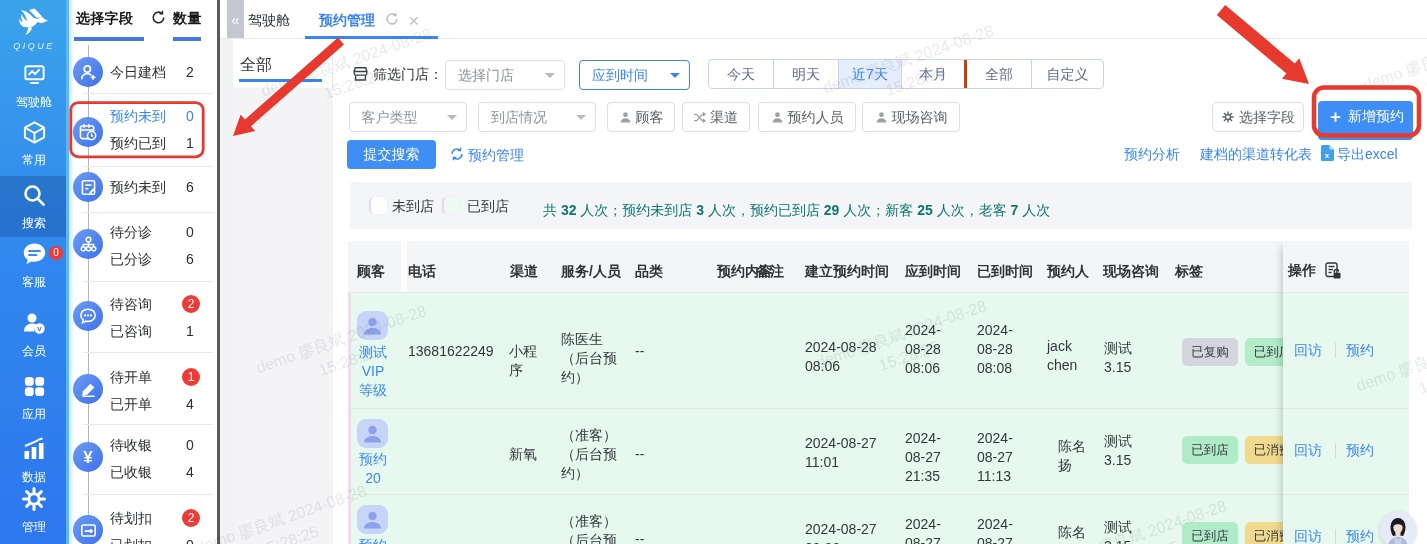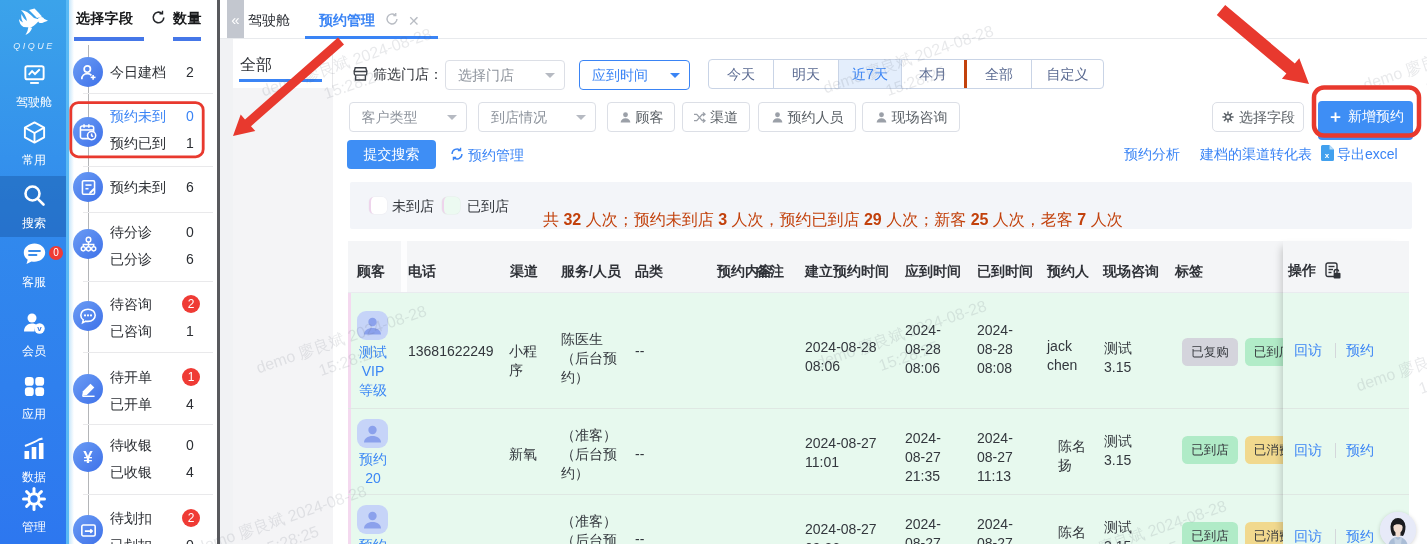--- a/index.html
+++ b/index.html
@@ -329,21 +329,21 @@
       <text x="6" y="12.5" font-size="8" font-weight="bold" fill="#fff" text-anchor="middle" font-family="Liberation Sans">x</text>
     </svg></div>
 <div class="link" style="left:1337px;top:146px">导出excel</div>
 
 <div class="abs" style="left:350px;top:182px;width:1062px;height:47px;background:#f3f5f9;border-radius:2px"></div>
 <div class="abs" style="left:369px;top:197px;width:16px;height:17px;background:#fff;border-left:2.5px solid #eed4ec;border-radius:5px;box-shadow:0 0 0 0.5px #ededf2"></div>
 <div class="abs" style="left:392px;top:198px;font-size:14px;color:#33373d">未到店</div>
 
 <div class="abs" style="left:442px;top:197px;width:16px;height:17px;background:#ecfaf1;border-left:2.5px solid #eed4ec;border-radius:5px;box-shadow:0 0 0 0.5px #e4efe8"></div>
 <div class="abs" style="left:467px;top:198px;font-size:14px;color:#33373d">已到店</div>
-<div class="abs" style="left:543px;top:210px;font-size:16px;color:#c2410c">共 <b>32</b> 人次；预约未到店 <b>3</b> 人次，预约已到店 <b>29</b> 人次；新客 <b>25</b> 人次，老客 <b>7</b> 人次</div>
+<div class="abs" style="left:543px;top:202px;font-size:14px;color:#0f766e">共 <b>32</b> 人次；预约未到店 <b>3</b> 人次，预约已到店 <b>29</b> 人次；新客 <b>25</b> 人次，老客 <b>7</b> 人次</div>
 
 <div class="abs" style="left:348px;top:241px;width:1060.5px;height:51px;background:#f4f5f7;border-bottom:1px solid #e9ebef"></div>
 <div class="abs" style="left:401px;top:241px;width:5.5px;height:51px;background:#fdfdfe"></div>
 <div class="abs" style="left:400.5px;top:293px;width:1px;height:251px;background:rgba(120,160,140,0.12)"></div>
 
 <div class="abs" style="left:348px;top:293px;width:1060.5px;height:115px;background:#e7f9ee;border-left:3px solid #f4d9ef;box-sizing:border-box"></div>
 <div class="abs" style="left:348px;top:408.5px;width:1060.5px;height:85.5px;background:#e7f9ee;border-left:3px solid #f4d9ef;box-sizing:border-box"></div>
 <div class="abs" style="left:348px;top:494.5px;width:1060.5px;height:49.5px;background:#e7f9ee;border-left:3px solid #f4d9ef;box-sizing:border-box"></div>
 <div class="abs" style="left:348px;top:407.5px;width:1060.5px;height:1px;background:#dfe8e3"></div>
 <div class="abs" style="left:348px;top:493.5px;width:1060.5px;height:1px;background:#dfe8e3"></div>

